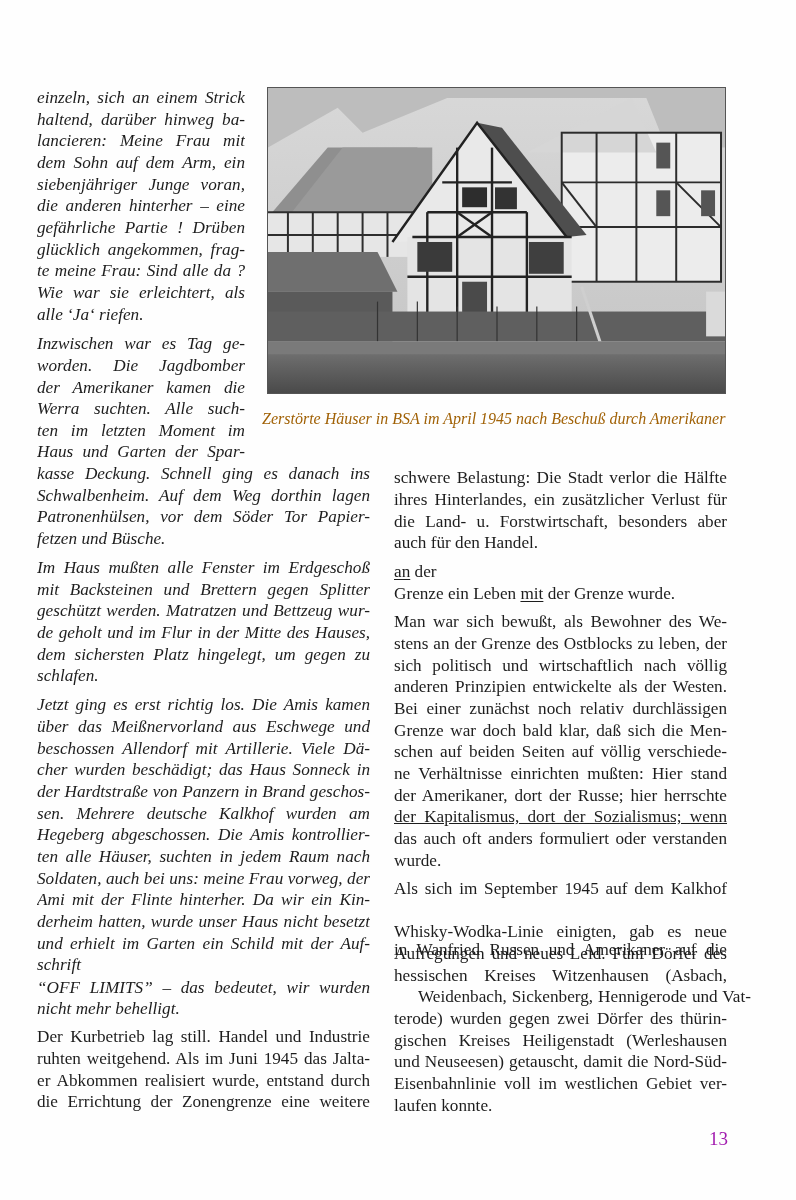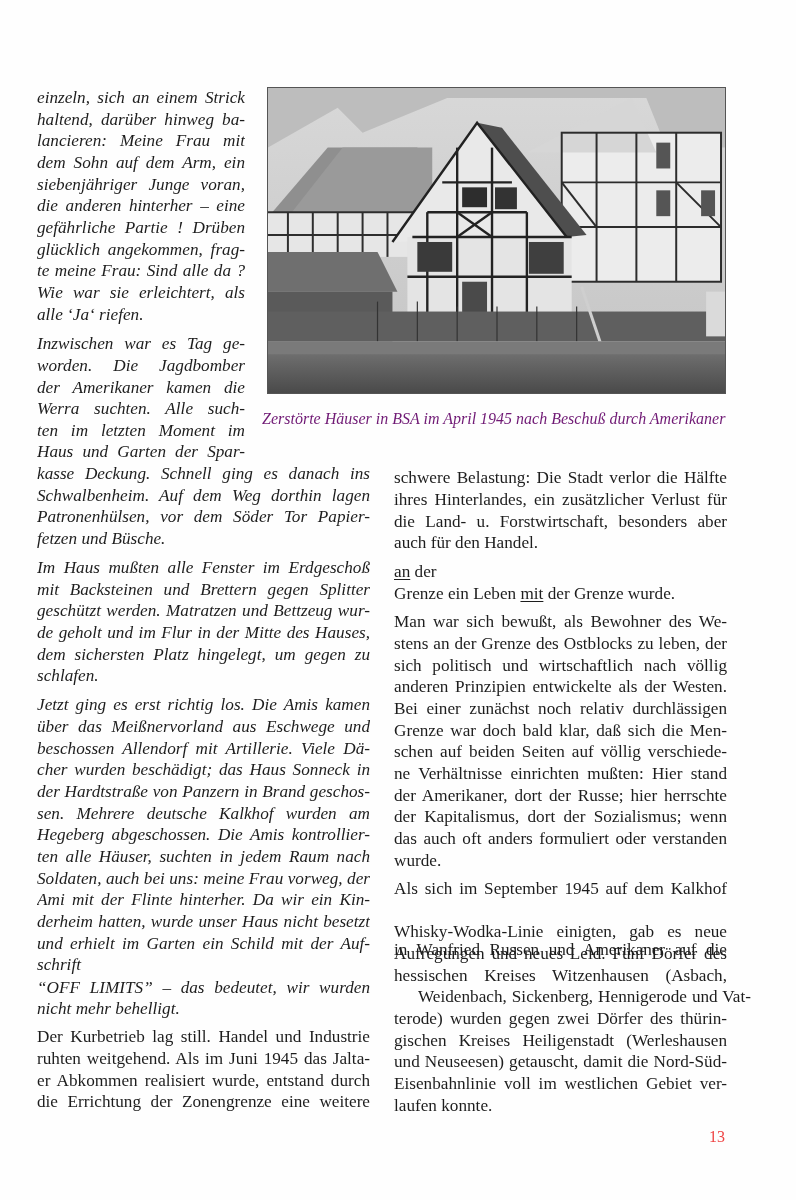--- a/index.html
+++ b/index.html
@@ -3,22 +3,22 @@
 <meta charset="utf-8">
 <style>
   html, body { margin: 0; padding: 0; background: #ffffff; }
   body { width: 796px; height: 1200px; position: relative; overflow: hidden;
          font-family: "Liberation Serif", "DejaVu Serif", serif; color: #1d1d1d; }
   .page { position: absolute; left: 0; top: 0; width: 796px; height: 1200px; background: #fefefe; }
   .ln { position: absolute; white-space: nowrap; font-size: 17.2px; line-height: 20px; }
   .it { font-style: italic; }
   .just { text-align: justify; text-align-last: justify; white-space: normal; overflow: hidden; height: 21px; }
   .u { text-decoration: underline; text-underline-offset: 2px; }
-  .caption { position: absolute; font-style: italic; font-size: 16px; line-height: 20px; white-space: nowrap; color: #701a75; }
-  .pagenum { position: absolute; font-size: 16px; color: #ef4444; }
+  .caption { position: absolute; font-style: italic; font-size: 16px; line-height: 20px; white-space: nowrap; color: #a16207; }
+  .pagenum { position: absolute; font-size: 19px; color: #a21caf; }
   .photo { position: absolute; left: 267px; top: 87px; width: 459px; height: 307px;
            border: 1px solid #555; box-sizing: border-box; overflow: hidden; background: #bdbdbd; }
   .photo svg { display: block; width: 100%; height: 100%; }
 </style>
 </head>
 <body>
 
 <div class="page">
 
   <div class="photo">
@@ -179,21 +179,21 @@
 
     <div class="ln just" style="left:394px; top:612px; width:333px;">Man war sich bewußt, als Bewohner des We-</div>
     <div class="ln just" style="left:394px; top:634px; width:333px;">stens an der Grenze des Ostblocks zu leben, der</div>
     <div class="ln just" style="left:394px; top:656px; width:333px;">sich politisch und wirtschaftlich nach völlig</div>
     <div class="ln just" style="left:394px; top:677px; width:333px;">anderen Prinzipien entwickelte als der Westen.</div>
     <div class="ln just" style="left:394px; top:699px; width:333px;">Bei einer zunächst noch relativ durchlässigen</div>
     <div class="ln just" style="left:394px; top:721px; width:333px;">Grenze war doch bald klar, daß sich die Men-</div>
     <div class="ln just" style="left:394px; top:742px; width:333px;">schen auf beiden Seiten auf völlig verschiede-</div>
     <div class="ln just" style="left:394px; top:764px; width:333px;">ne Verhältnisse einrichten mußten: Hier stand</div>
     <div class="ln just" style="left:394px; top:786px; width:333px;">der Amerikaner, dort der Russe; hier herrschte</div>
-    <div class="ln just" style="left:394px; top:807px; width:333px;">der Kapitalismus, dort der Sozialismus; wenn</div>
+    <div class="ln just" style="left:394px; top:807px; width:333px;text-decoration:underline;">der Kapitalismus, dort der Sozialismus; wenn</div>
     <div class="ln just" style="left:394px; top:829px; width:333px;">das auch oft anders formuliert oder verstanden</div>
     <div class="ln" style="left:394px; top:851px;">wurde.</div>
 
     <div class="ln just" style="left:394px; top:879px; width:333px;">Als sich im September 1945 auf dem Kalkhof</div>
     <div class="ln just" style="left:394px; top:901px; width:333px;margin-top:39px;">in Wanfried Russen und Amerikaner auf die</div>
     <div class="ln just" style="left:394px; top:922px; width:333px;">Whisky-Wodka-Linie einigten, gab es neue</div>
     <div class="ln just" style="left:394px; top:944px; width:333px;">Aufregungen und neues Leid. Fünf Dörfer des</div>
     <div class="ln just" style="left:394px; top:966px; width:333px;">hessischen Kreises Witzenhausen (Asbach,</div>
     <div class="ln just" style="left:394px; top:987px; width:333px;margin-left:24px;">Weidenbach, Sickenberg, Hennigerode und Vat-</div>
     <div class="ln just" style="left:394px; top:1009px; width:333px;">terode) wurden gegen zwei Dörfer des thürin-</div>

